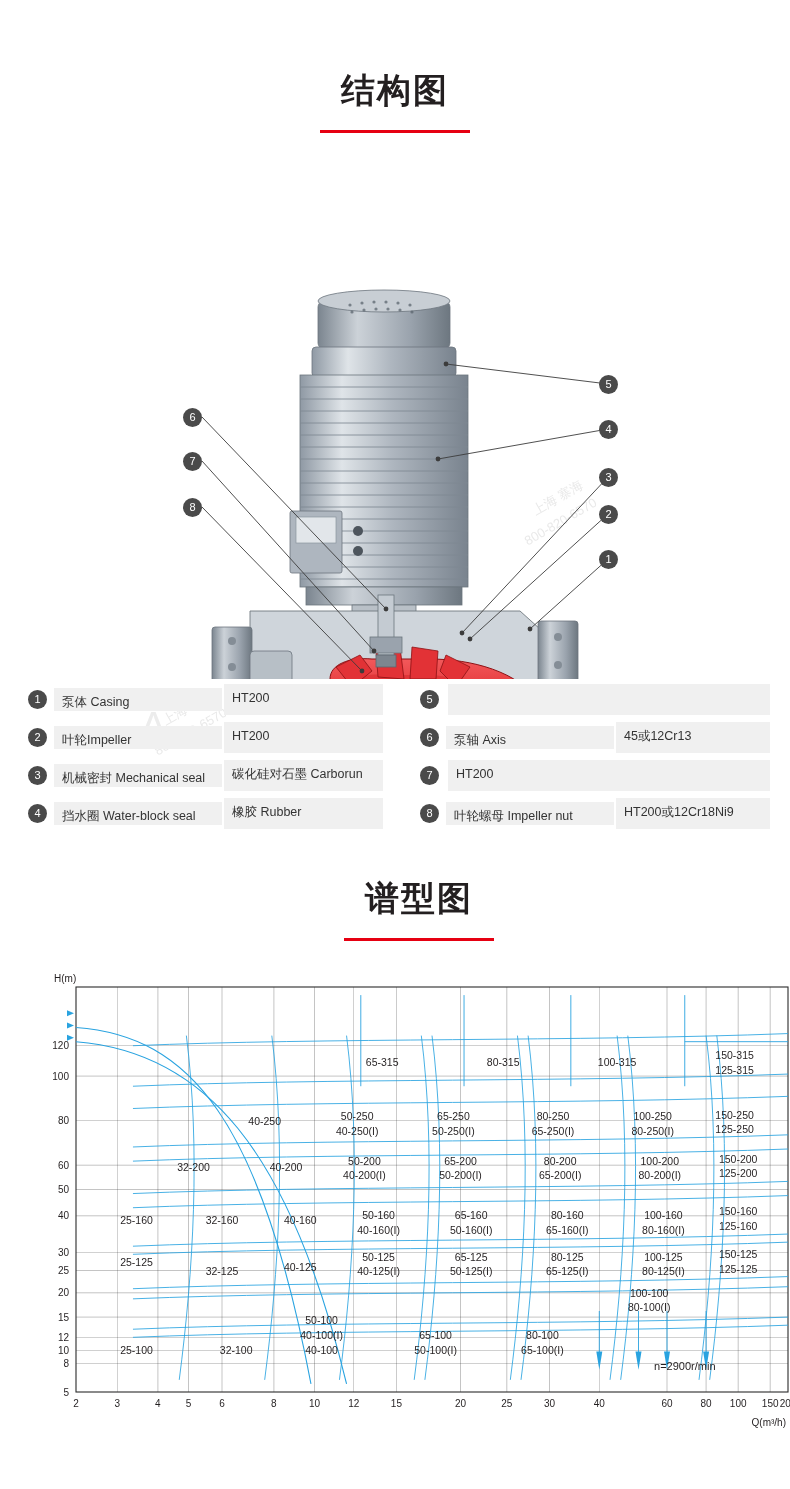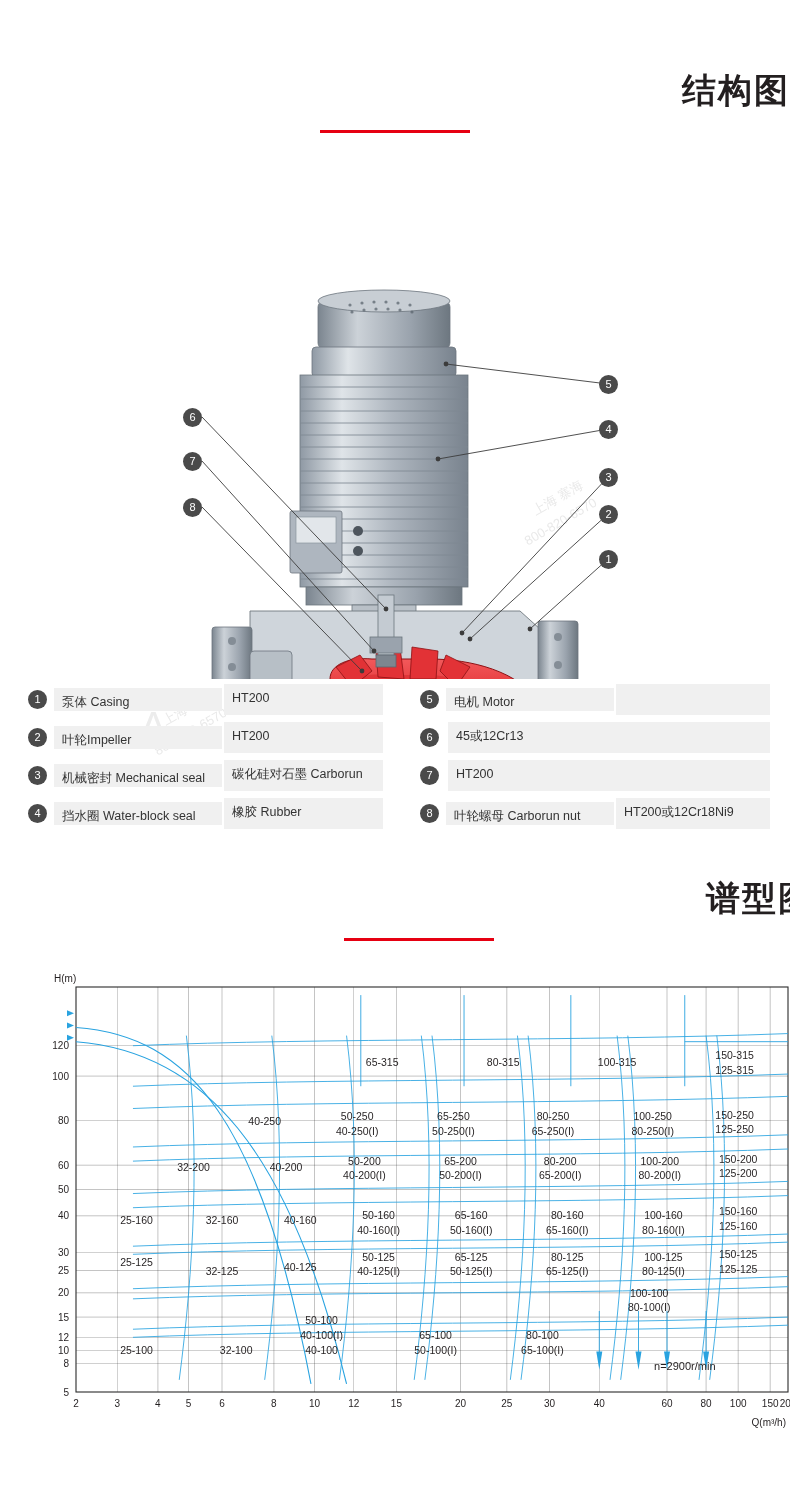--- a/index.html
+++ b/index.html
@@ -1,19 +1,19 @@
 <!DOCTYPE html>
 <html><head>
 <meta charset="utf-8">
 <style>
   html,body{margin:0;padding:0;background:#ffffff;}
   body{width:790px;height:1489px;font-family:"Liberation Sans",sans-serif;color:#231f20;position:relative;overflow:hidden;}
 
   
-  .section-title{text-align:right;font-size:34px;font-weight:bold;letter-spacing:2px;color:#231f20;}
+  .section-title{text-align:center;font-size:34px;font-weight:bold;letter-spacing:2px;color:#231f20;}
   .title-rule{width:150px;height:3px;background:#e60012;margin:16px auto 0 auto;}
 
   
   .illus{position:relative;width:790px;height:520px;}
   .watermark{position:absolute;color:#e9e9e9;font-size:13px;transform:rotate(-30deg);white-space:nowrap;}
   .wm-logo{position:absolute;color:#ececec;font-size:40px;}
   .callout-num{position:absolute;width:19px;height:19px;border-radius:50%;background:#4a4a4a;color:#fff;font-size:11px;line-height:19px;text-align:center;font-family:"Liberation Sans",sans-serif;}
 
   
   .parts{position:relative;width:790px;padding:0 0 0 0;}
@@ -207,34 +207,34 @@
       <div class="part-row">
         <div class="part-badge">4</div>
         <div class="part-name">挡水圈 Water-block seal</div>
         <div class="part-mat">橡胶 Rubber</div>
       </div>
     </div>
 
     <div class="parts-col" style="left:420px;top:0;width:350px;">
       <div class="part-row">
         <div class="part-badge">5</div>
-        <div class="part-name">电机 Motor</div>
         <div class="part-mat"></div>
       </div>
       <div class="part-row">
         <div class="part-badge">6</div>
+        <div class="part-name">泵轴 Axis</div>
         <div class="part-mat">45或12Cr13</div>
       </div>
       <div class="part-row">
         <div class="part-badge">7</div>
         <div class="part-mat">HT200</div>
       </div>
       <div class="part-row">
         <div class="part-badge">8</div>
-        <div class="part-name">叶轮螺母 Carborun nut</div>
+        <div class="part-name">叶轮螺母 Impeller nut</div>
         <div class="part-mat">HT200或12Cr18Ni9</div>
       </div>
     </div>
   </div>
 </div>
 
 <div style="position:absolute;left:0;top:862px;width:790px;margin-left:24px;">
   <div class="section-title" style="margin-top:14px;">谱型图</div>
   <div class="title-rule"></div>
 

